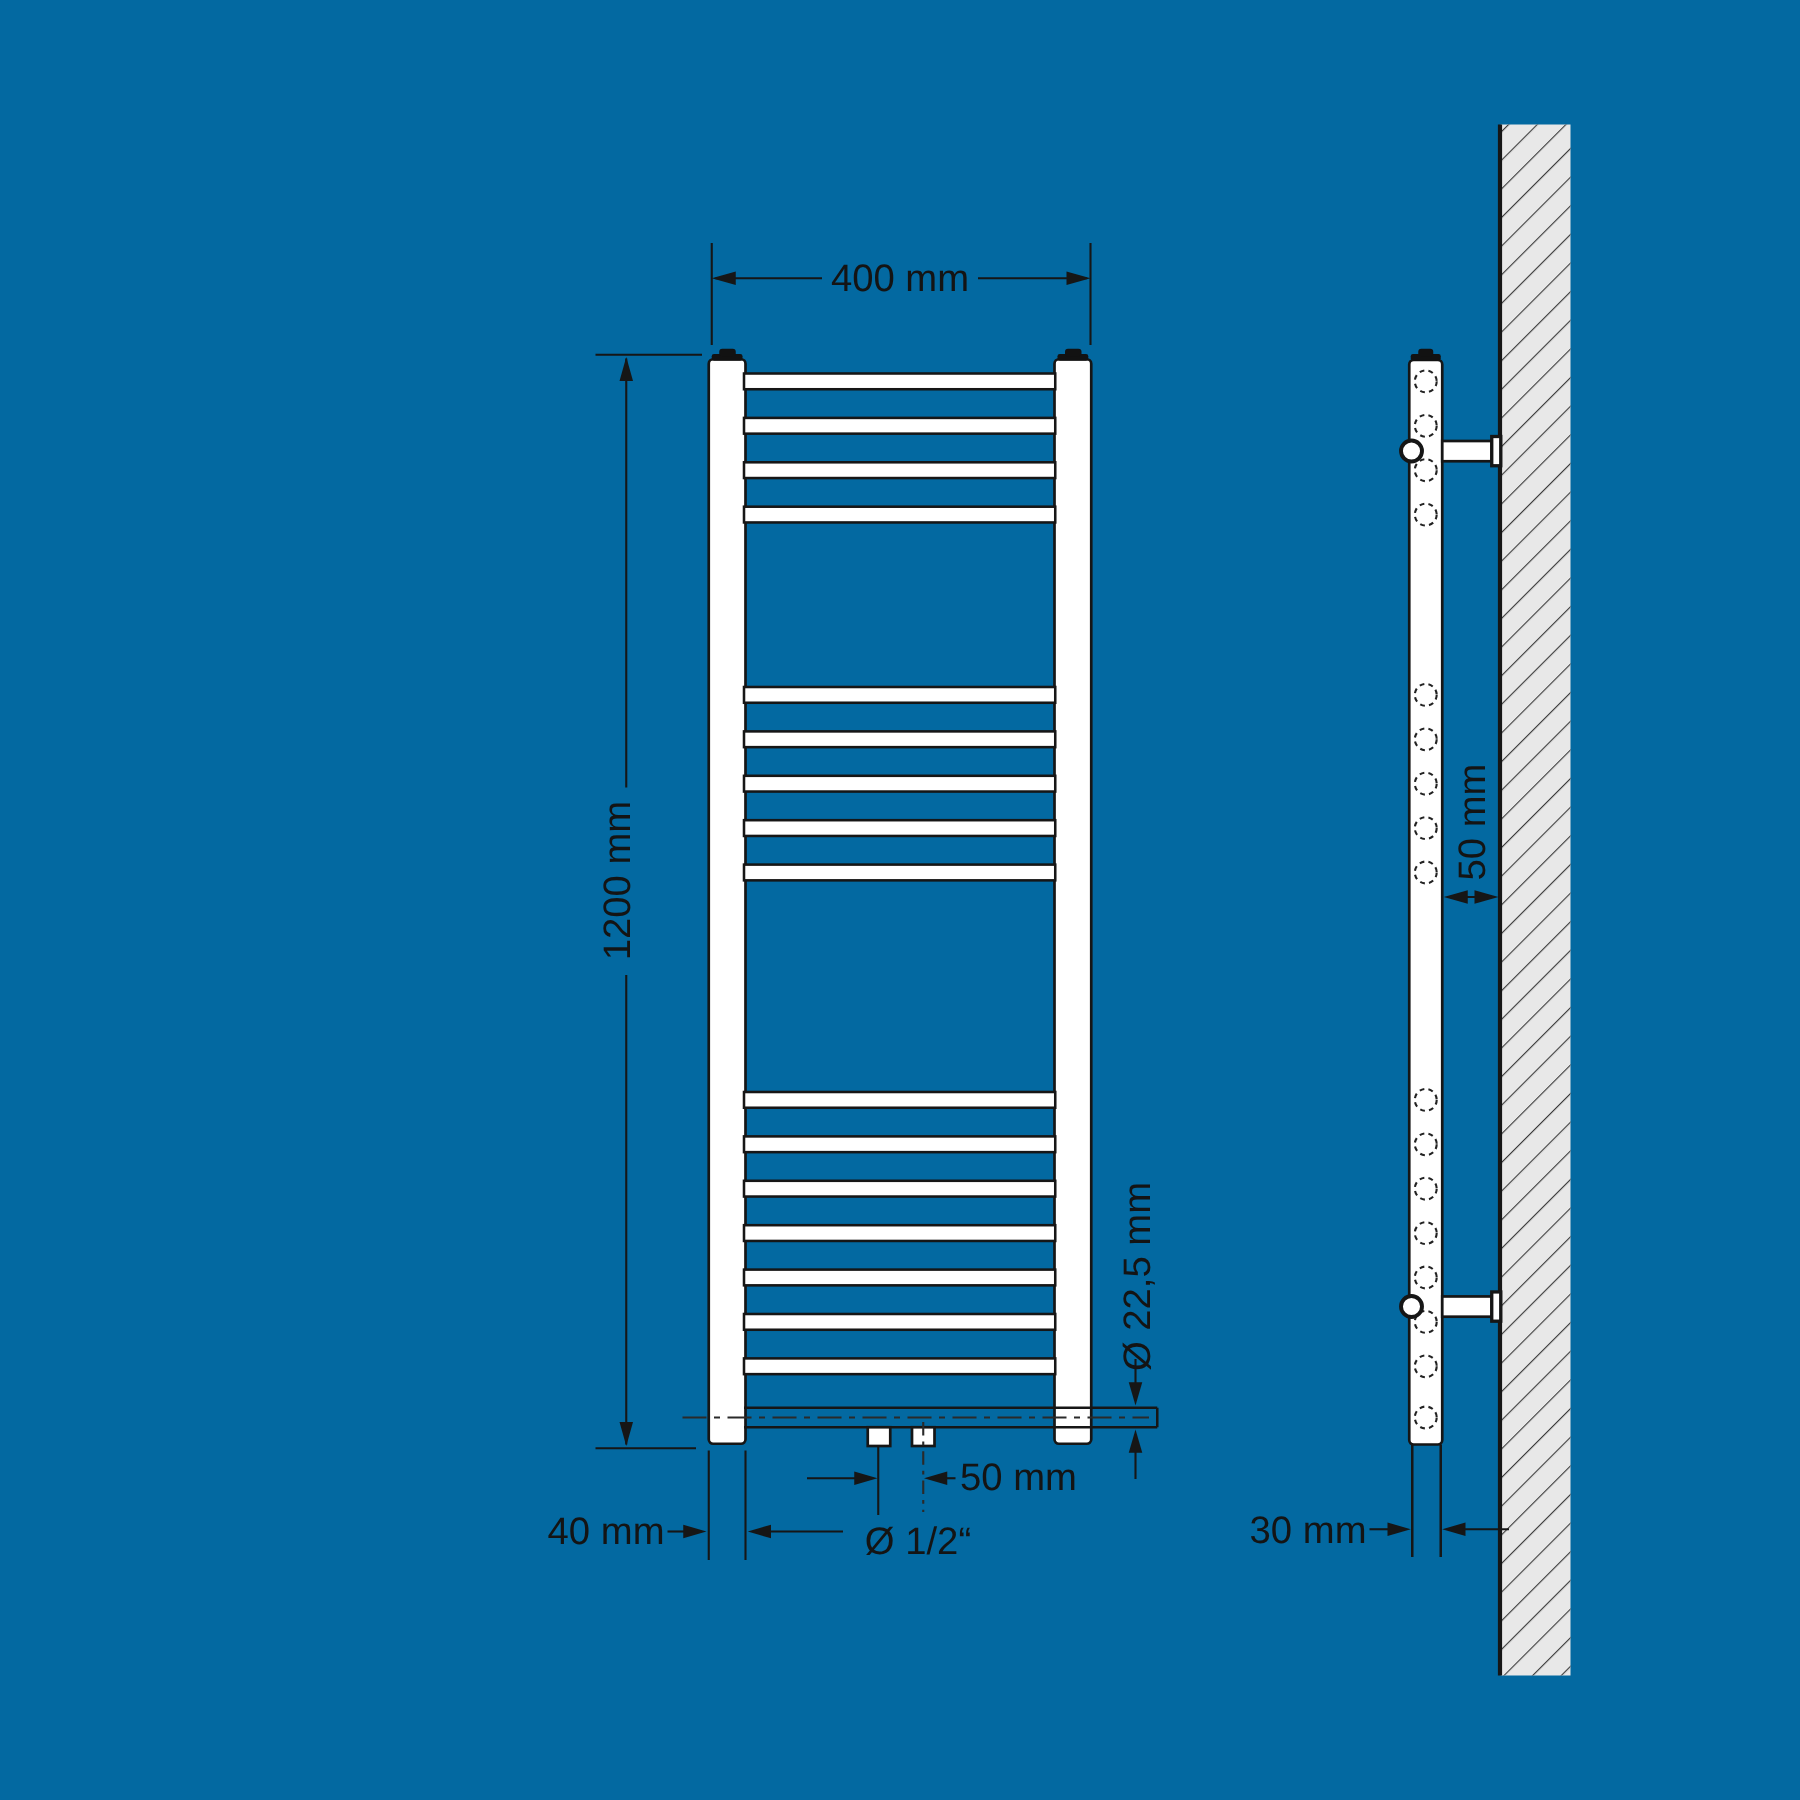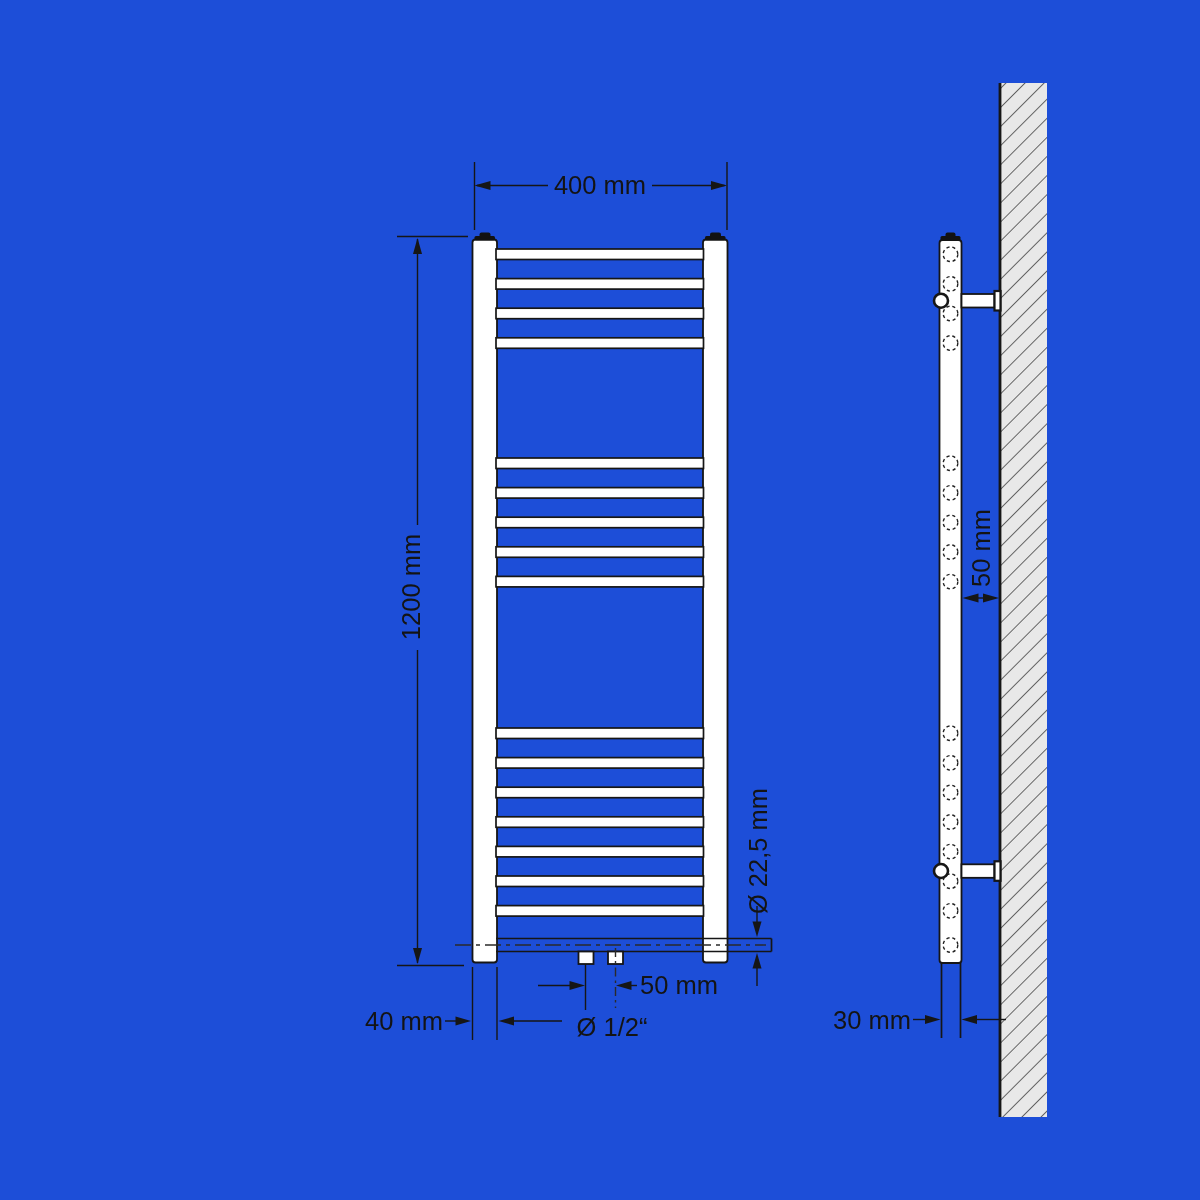--- a/index.html
+++ b/index.html
@@ -1,16 +1,16 @@
 <!DOCTYPE html>
 <html><head>
 <meta charset="utf-8">
 <style>
   html,body{margin:0;padding:0;background:#fff;}
-  .stage{position:relative;width:1200px;height:1200px;background:#1d4ed8;overflow:hidden;}
+  .stage{position:relative;width:1200px;height:1200px;background:#0369a1;overflow:hidden;}
   svg{display:block;}
   .ln{stroke:#161616;stroke-width:1.7;fill:none;stroke-linecap:butt;}
   .outline{fill:#ffffff;stroke:#161616;stroke-width:1.8;}
   .rung{fill:#ffffff;stroke:#161616;stroke-width:1.7;}
   .cap{fill:#121212;stroke:none;}
   .dim{stroke:#161616;stroke-width:1.4;fill:none;}
   .arrow{fill:#161616;stroke:none;}
   .cline{stroke:#2a2a2a;stroke-width:1.4;fill:none;}
   .hidden-rung{fill:none;stroke:#222222;stroke-width:1.4;stroke-dasharray:3.2 2.8;}
   .dimtext{font-family:"Liberation Sans",sans-serif;font-size:25.5px;fill:#141414;}

